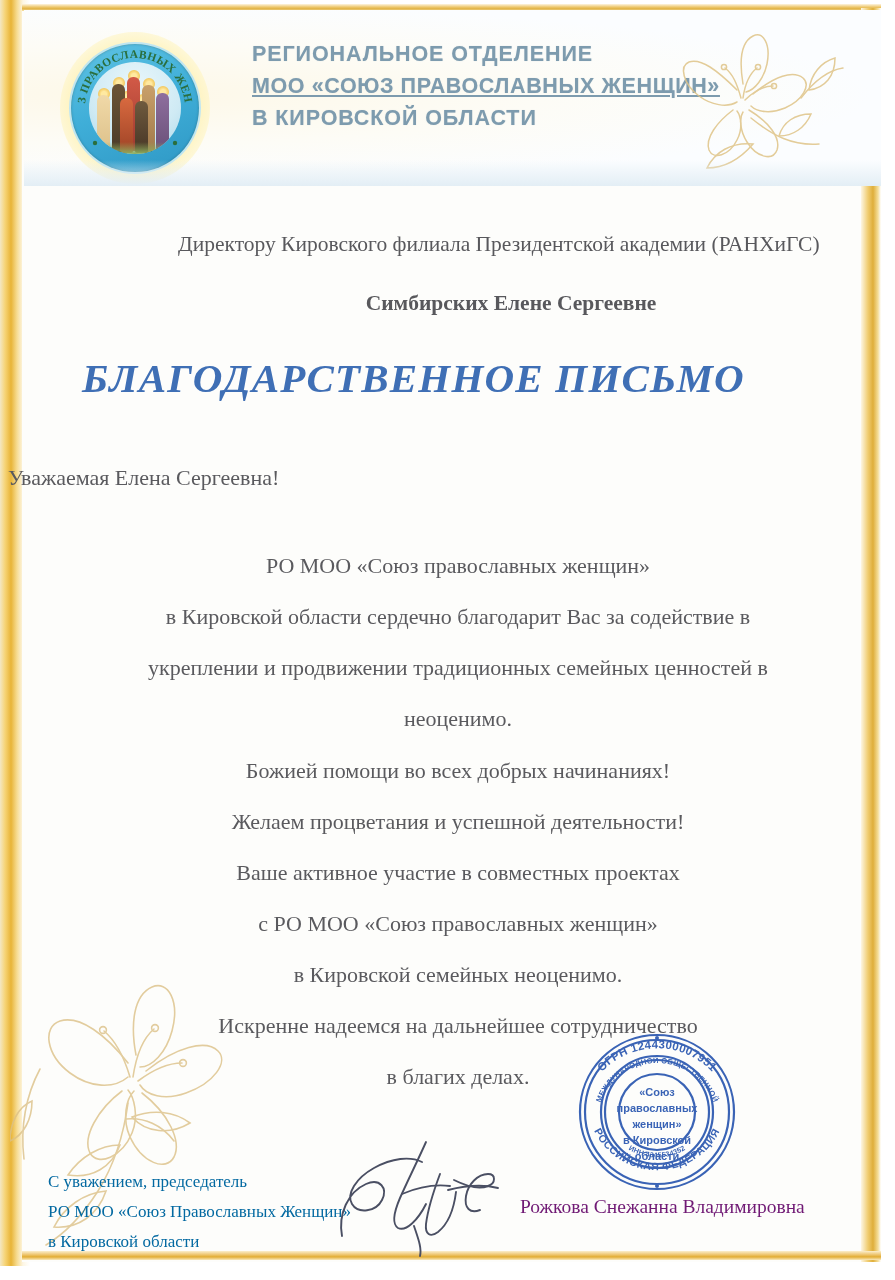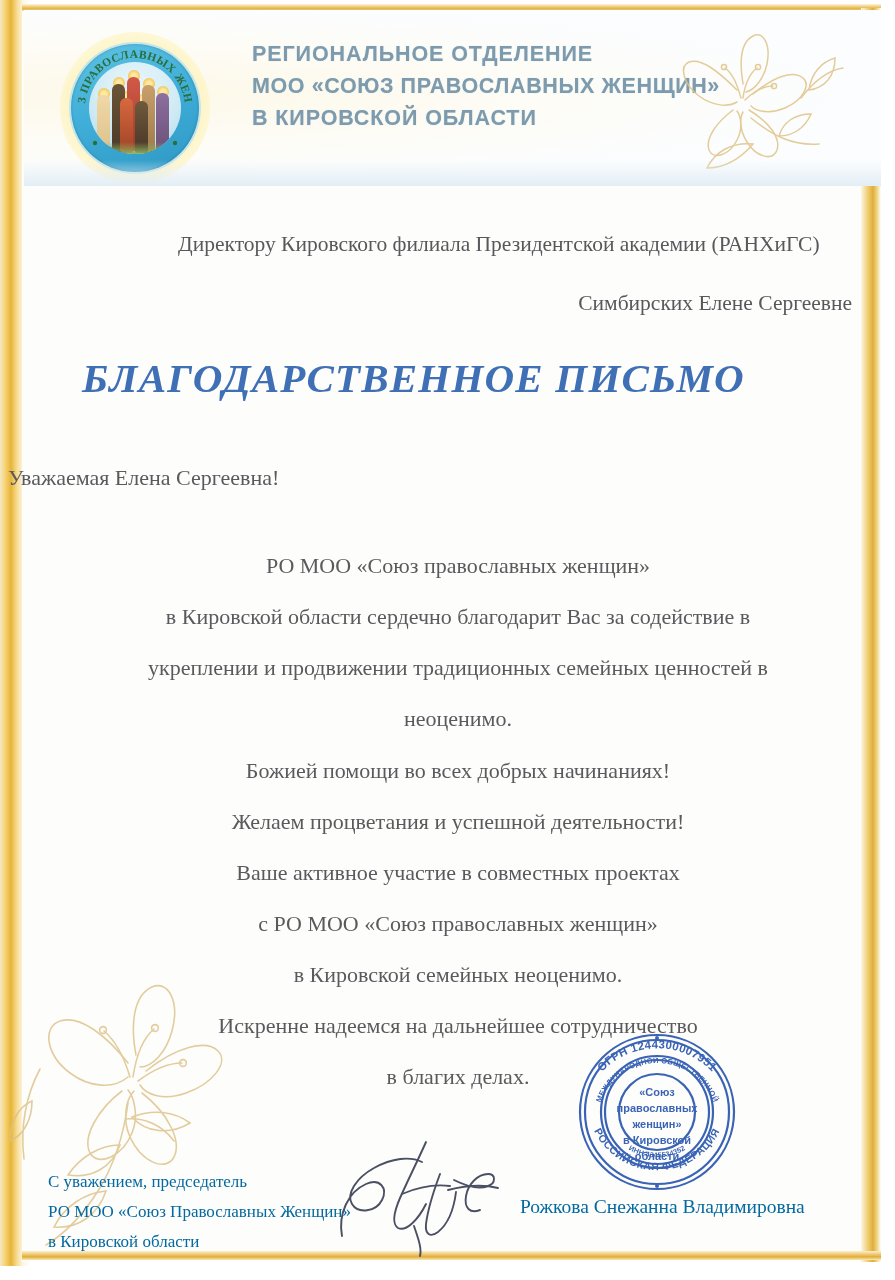--- a/index.html
+++ b/index.html
@@ -82,21 +82,21 @@
     width: 470px;
     text-align: left;
     color: #7d9bae;
     font-family: "Liberation Sans", "DejaVu Sans", sans-serif;
     font-size: 21.5px;
     font-weight: 700;
     letter-spacing: 0.9px;
     line-height: 32px;
     text-shadow: 0 0 1px rgba(125,155,174,.35);
   }
-  .header-title .l2 { letter-spacing: 0.6px; }
+  .header-title .l2 { letter-spacing: 0.6px; text-decoration: underline; }
 
   
   .emblem {
     position: absolute;
     left: 36px; top: 22px;
     width: 150px; height: 152px;
     border-radius: 50%;
     background:
       radial-gradient(circle at 50% 50%,
         rgba(255,249,214,0) 52%,
@@ -155,21 +155,21 @@
   
   .addressee {
     position: absolute;
     left: 170px; top: 228px;
     width: 690px;
     color: #58585c;
     font-size: 21.5px;
     line-height: 33px;
   }
   .addressee .line1 { text-align: left; margin-left: 8px; }
-  .addressee .line2 { text-align: right; margin-top: 26px; padding-right: 8px; }
+  .addressee .line2 { text-align: center; margin-top: 26px; padding-right: 8px; font-weight: bold; }
 
   .doc-title {
     position: absolute;
     left: 0; top: 354px;
     width: 827px;
     text-align: center;
     color: #3f6fb5;
     font-size: 41px;
     font-weight: 700;
     font-style: italic;
@@ -211,21 +211,21 @@
     position: absolute;
     left: 48px; top: 1167px;
     color: #0369a1;
     font-size: 17px;
     line-height: 30px;
     white-space: nowrap;
   }
   .sign-name {
     position: absolute;
     left: 520px; top: 1196px;
-    color: #0369a1;
+    color: #701a75;
     font-size: 19.5px;
     white-space: nowrap;
   }
   .signature-mark {
     position: absolute;
     left: 330px; top: 1128px;
     width: 190px; height: 130px;
   }
 </style>
 </head>

